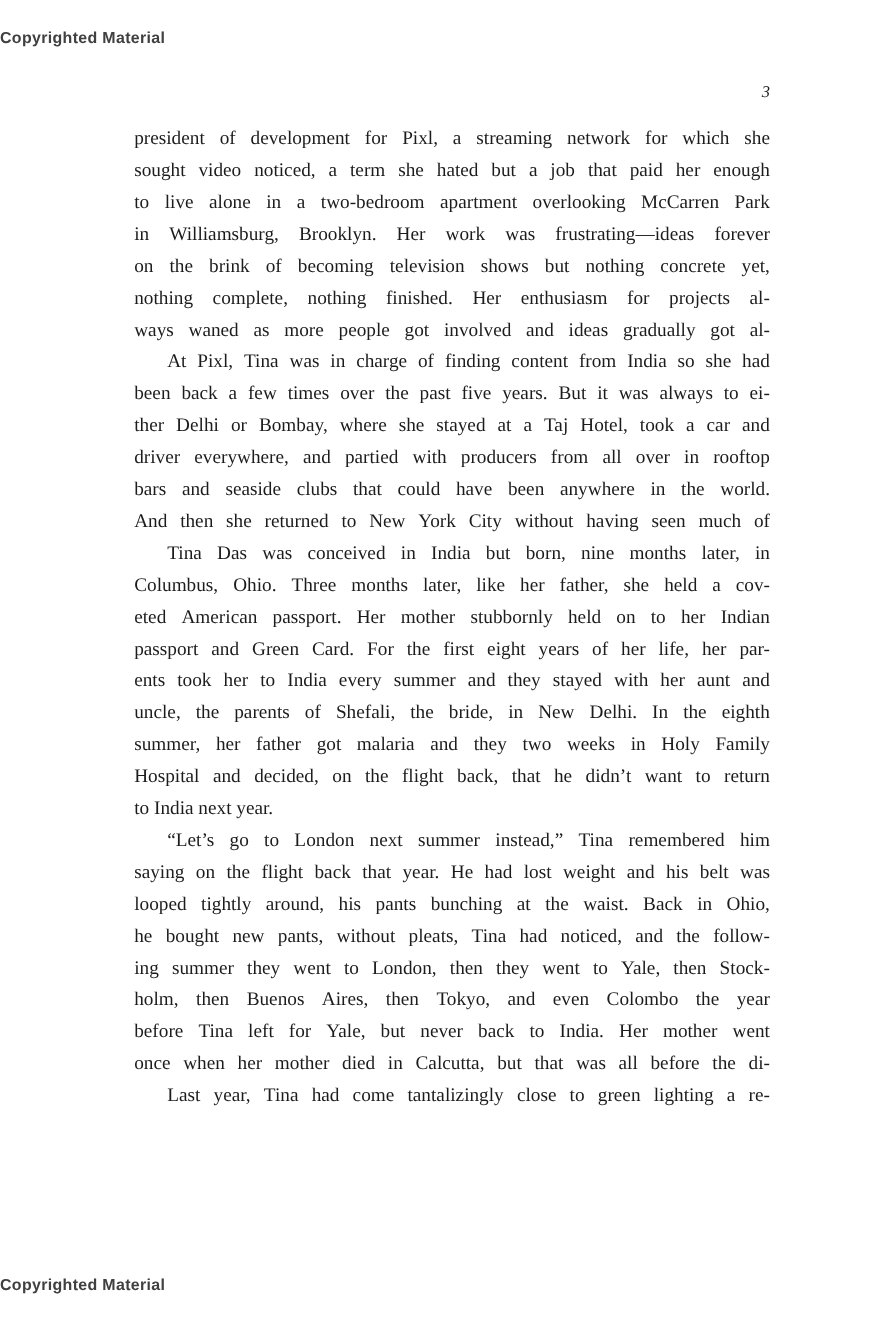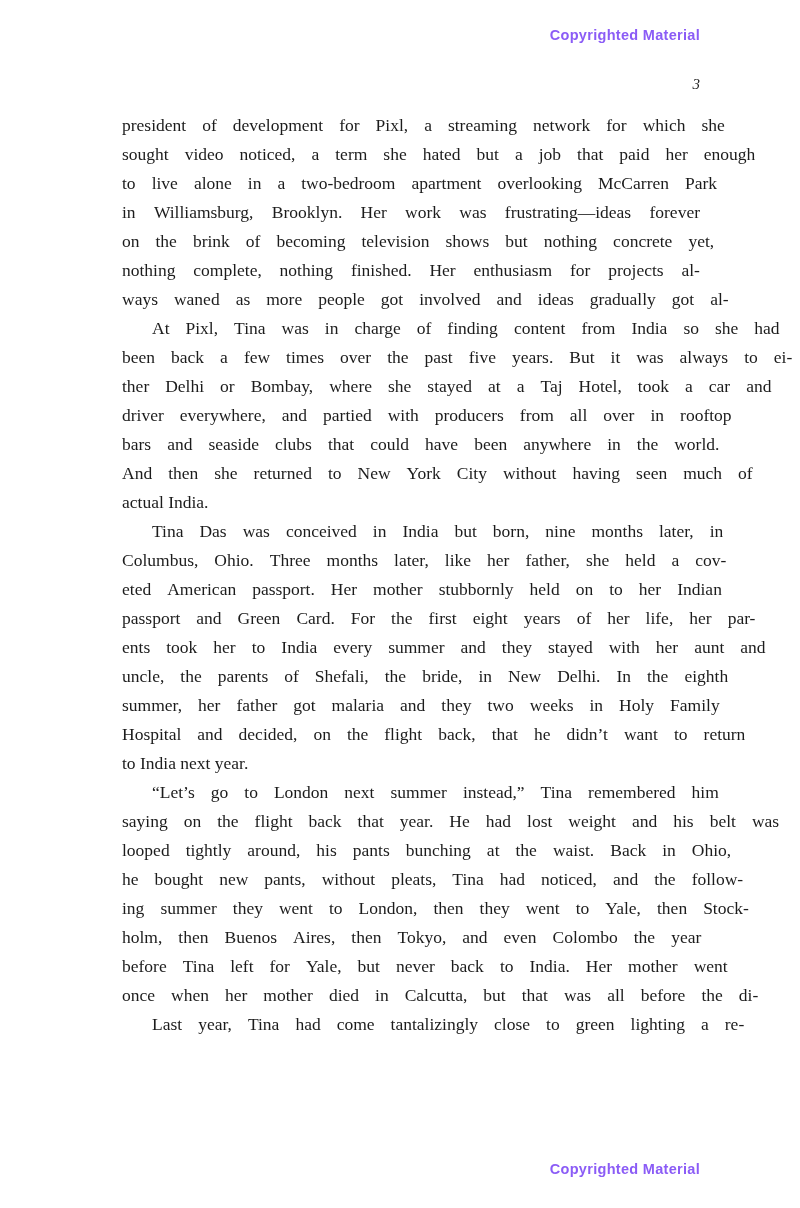--- a/index.html
+++ b/index.html
@@ -6,25 +6,25 @@
   body{
     width:800px;height:1208px;
     background:#ffffff;
     font-family:"Liberation Serif","DejaVu Serif",serif;
     color:#1c1c1c;
     position:relative;
     overflow:hidden;
   }
   .notice{
     position:absolute;left:0;width:700px;
-    text-align:right;
+    text-align:left;
     font-family:"Liberation Sans","DejaVu Sans",sans-serif;
     font-weight:700;
     font-size:14.5px;
-    color:#8b5cf6;
+    color:#404040;
     letter-spacing:0.3px;
   }
   .notice.top{top:27px;}
   .notice.bottom{top:1161px;}
   .running-header{
     position:absolute;top:76px;left:122px;width:578px;height:20px;
   }
   .rh-title{
     display:block;text-align:center;
     font-size:13.5px;
@@ -42,21 +42,20 @@
     position:absolute;top:111px;left:122px;width:578px;
     font-size:17.5px;
     line-height:29px;
   }
   .paragraph{margin:0;}
   .line{
     height:29px;
     display:flex;
     justify-content:space-between;
     align-items:flex-start;
-    gap:16px;
   }
   .line span{white-space:pre;}
   .line.last{display:block;}
   .line.indent{padding-left:30px;}
 </style>
 </head>
 <body>
 
 <div class="notice top">Copyrighted Material</div>
 
@@ -243,21 +242,20 @@
         <span>to</span>
         <span>New</span>
         <span>York</span>
         <span>City</span>
         <span>without</span>
         <span>having</span>
         <span>seen</span>
         <span>much</span>
         <span>of</span>
       </div>
-      <div class="line last">actual India.</div>
     </div>
     <div class="paragraph">
       <div class="line indent">
         <span>Tina</span>
         <span>Das</span>
         <span>was</span>
         <span>conceived</span>
         <span>in</span>
         <span>India</span>
         <span>but</span>

